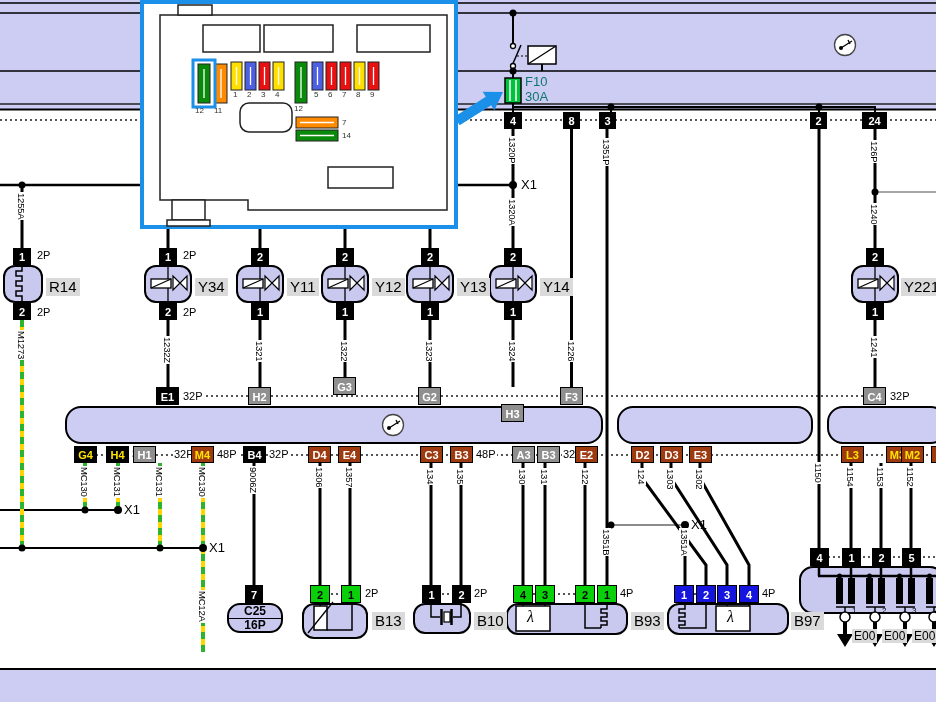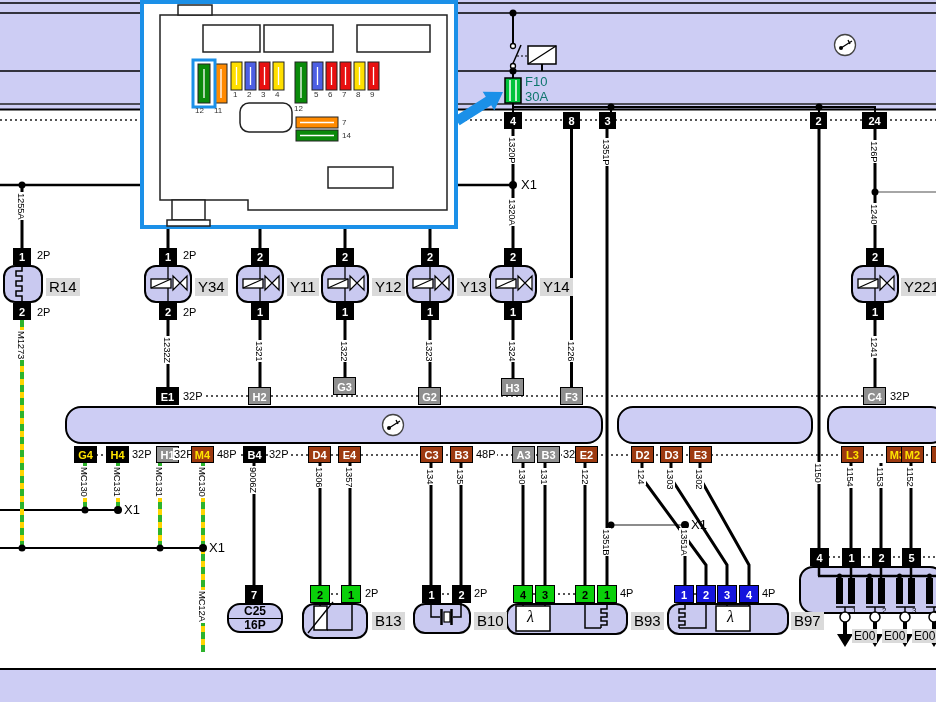--- a/index.html
+++ b/index.html
@@ -299,29 +299,29 @@
 
   <div class="p" style="left:866px;top:248px;width:18px">2</div>
   <div class="p" style="left:866px;top:303px;width:18px">1</div>
   <div class="cl" style="left:901px;top:278px">Y221</div>
 
   <div class="p tall wide" style="left:156px;top:387px">E1</div>
   <div class="sz" style="left:182px;top:390px">32P</div>
   <div class="p tall wide g" style="left:248px;top:387px">H2</div>
   <div class="p tall wide g" style="left:333px;top:377px">G3</div>
   <div class="p tall wide g" style="left:418px;top:387px">G2</div>
-  <div class="p tall wide g" style="left:501px;top:378px">H3</div>
+  <div class="p tall wide g" style="left:501px;top:404px">H3</div>
   <div class="p tall wide g" style="left:560px;top:387px">F3</div>
   <div class="p tall wide g" style="left:863px;top:387px">C4</div>
   <div class="sz" style="left:889px;top:390px">32P</div>
 
   <div class="p wide yt" style="left:74px;top:446px">G4</div>
   <div class="p wide yt" style="left:106px;top:446px">H4</div>
   <div class="sz" style="left:131px;top:448px">32P</div>
-  <div class="p wide g" style="left:156px;top:446px">H1</div>
+  <div class="p wide g" style="left:133px;top:446px">H1</div>
   <div class="sz" style="left:173px;top:448px">32P</div>
   <div class="p wide br yt" style="left:191px;top:446px">M4</div>
   <div class="sz" style="left:216px;top:448px">48P</div>
   <div class="p wide" style="left:243px;top:446px">B4</div>
   <div class="sz" style="left:268px;top:448px">32P</div>
   <div class="p wide br" style="left:308px;top:446px">D4</div>
   <div class="p wide br" style="left:338px;top:446px">E4</div>
   <div class="p wide br" style="left:420px;top:446px">C3</div>
   <div class="p wide br" style="left:450px;top:446px">B3</div>
   <div class="sz" style="left:475px;top:448px">48P</div>

